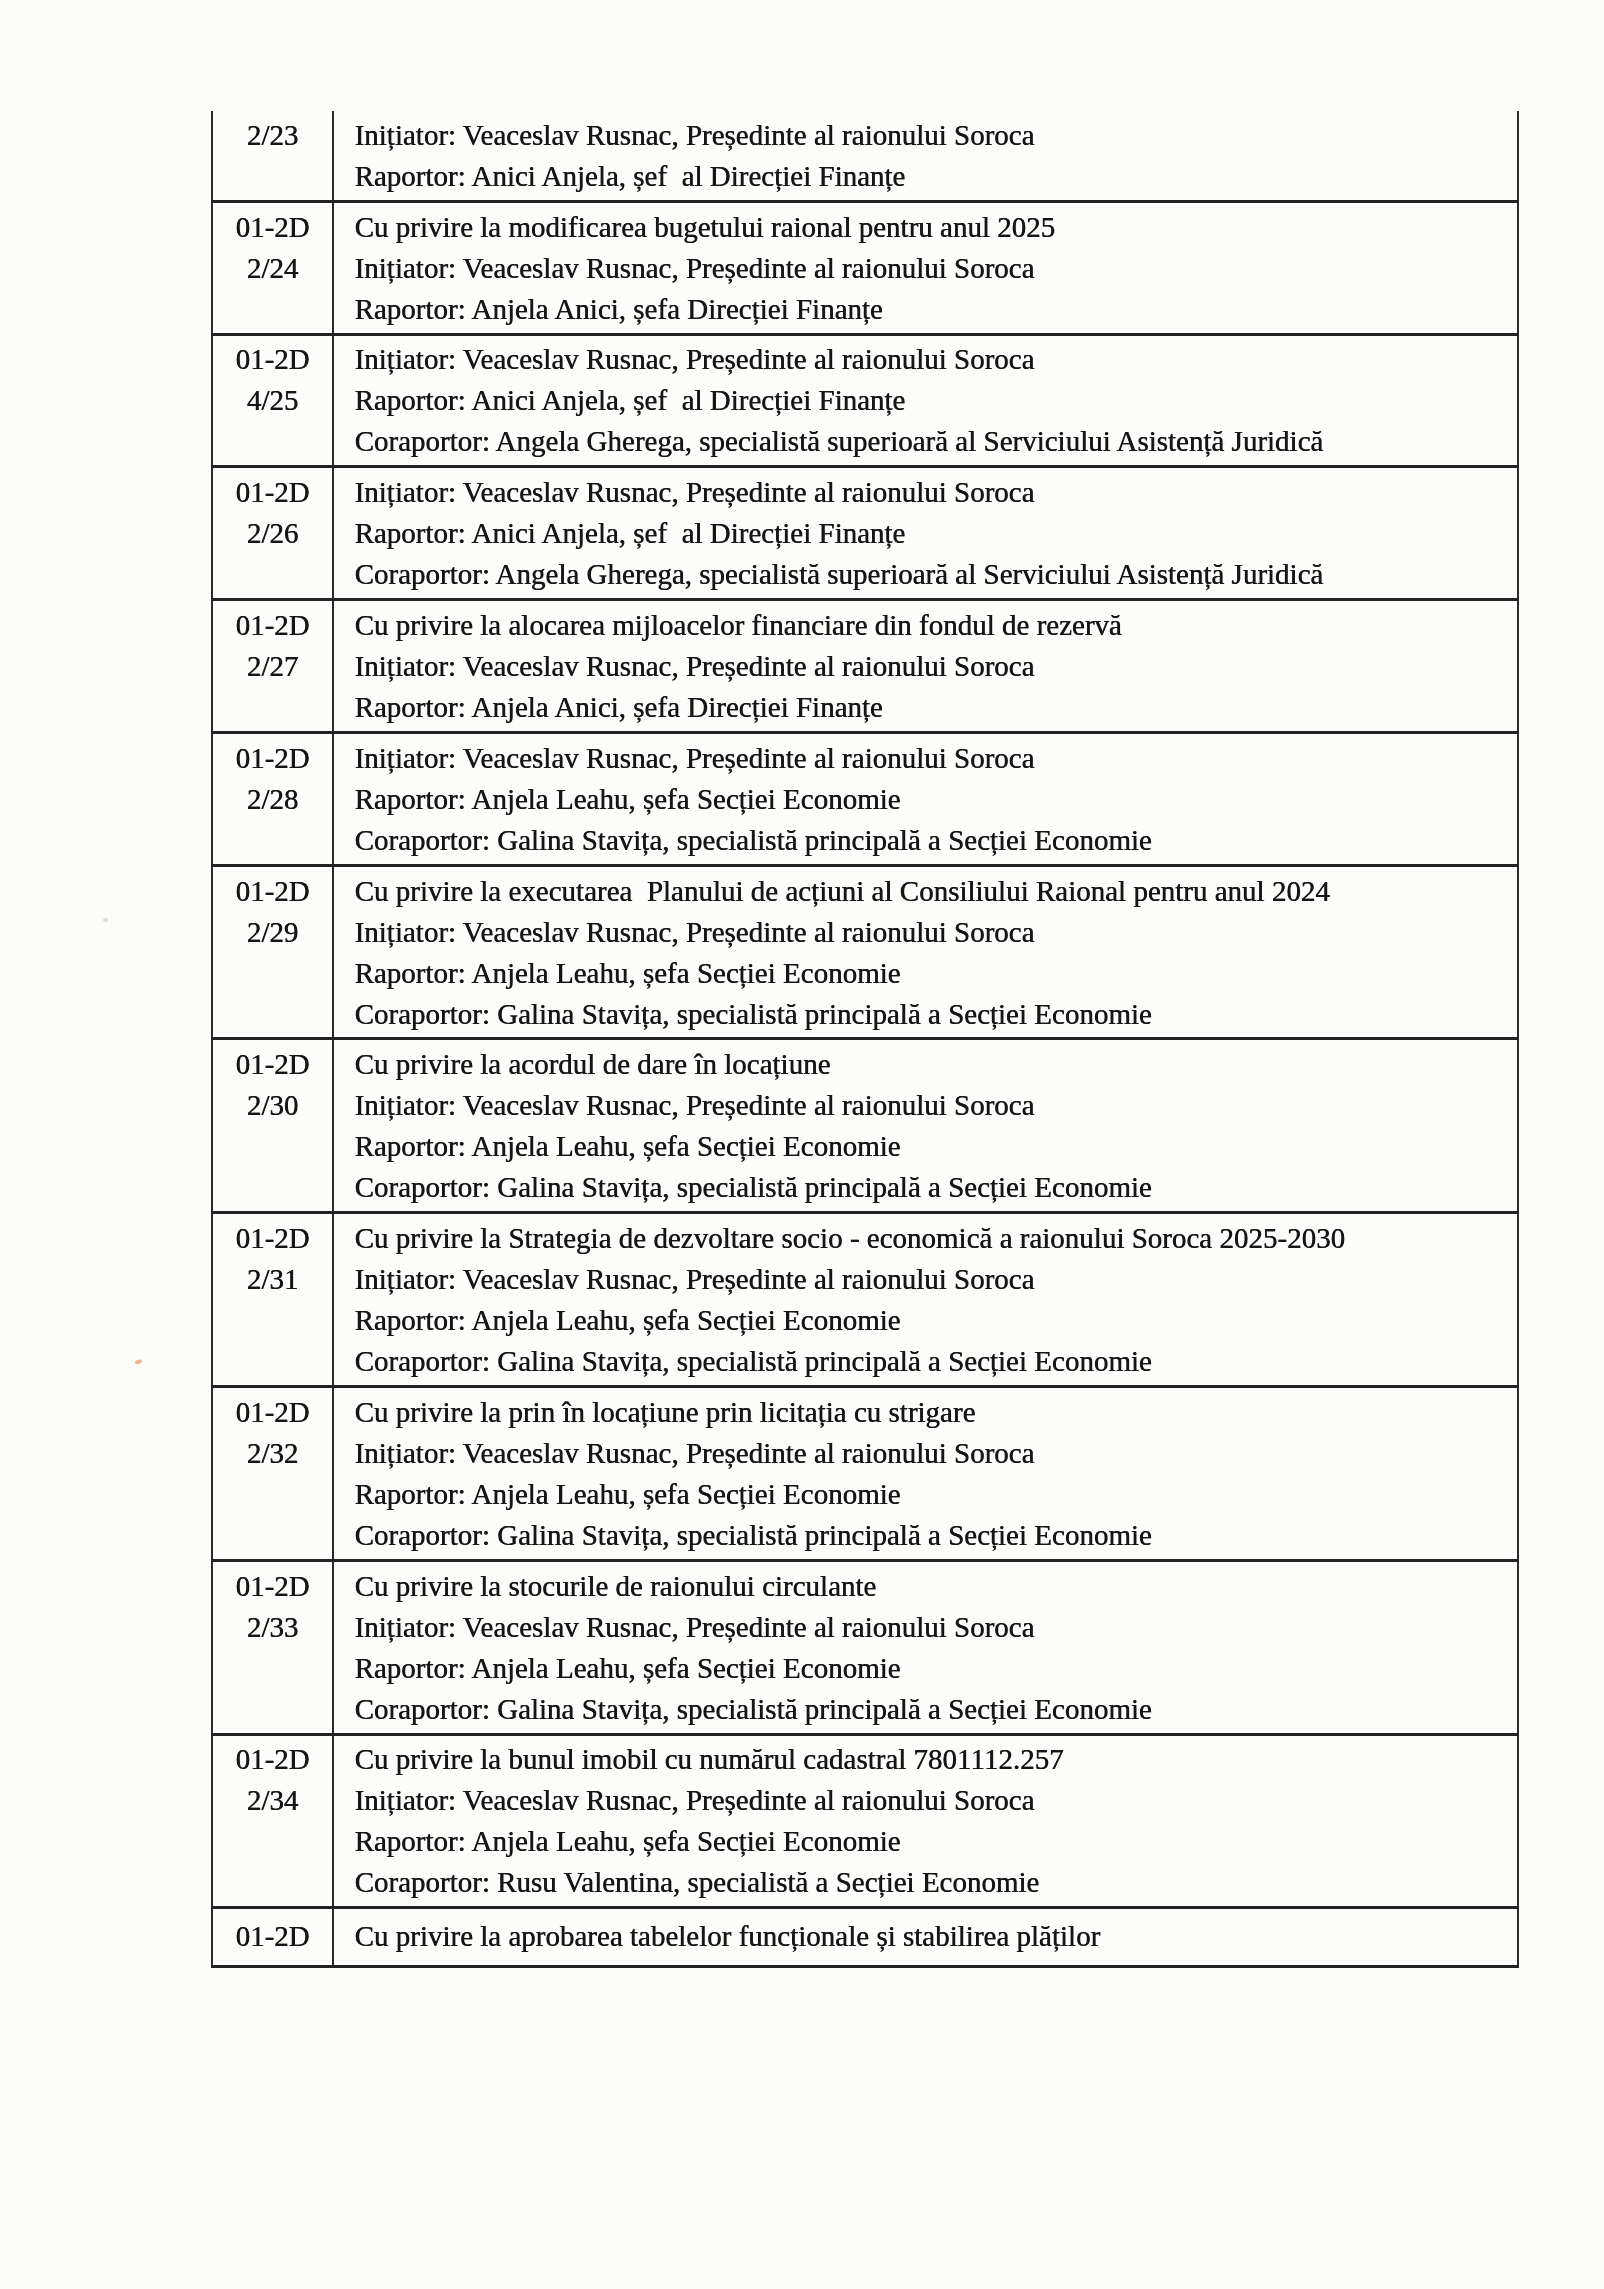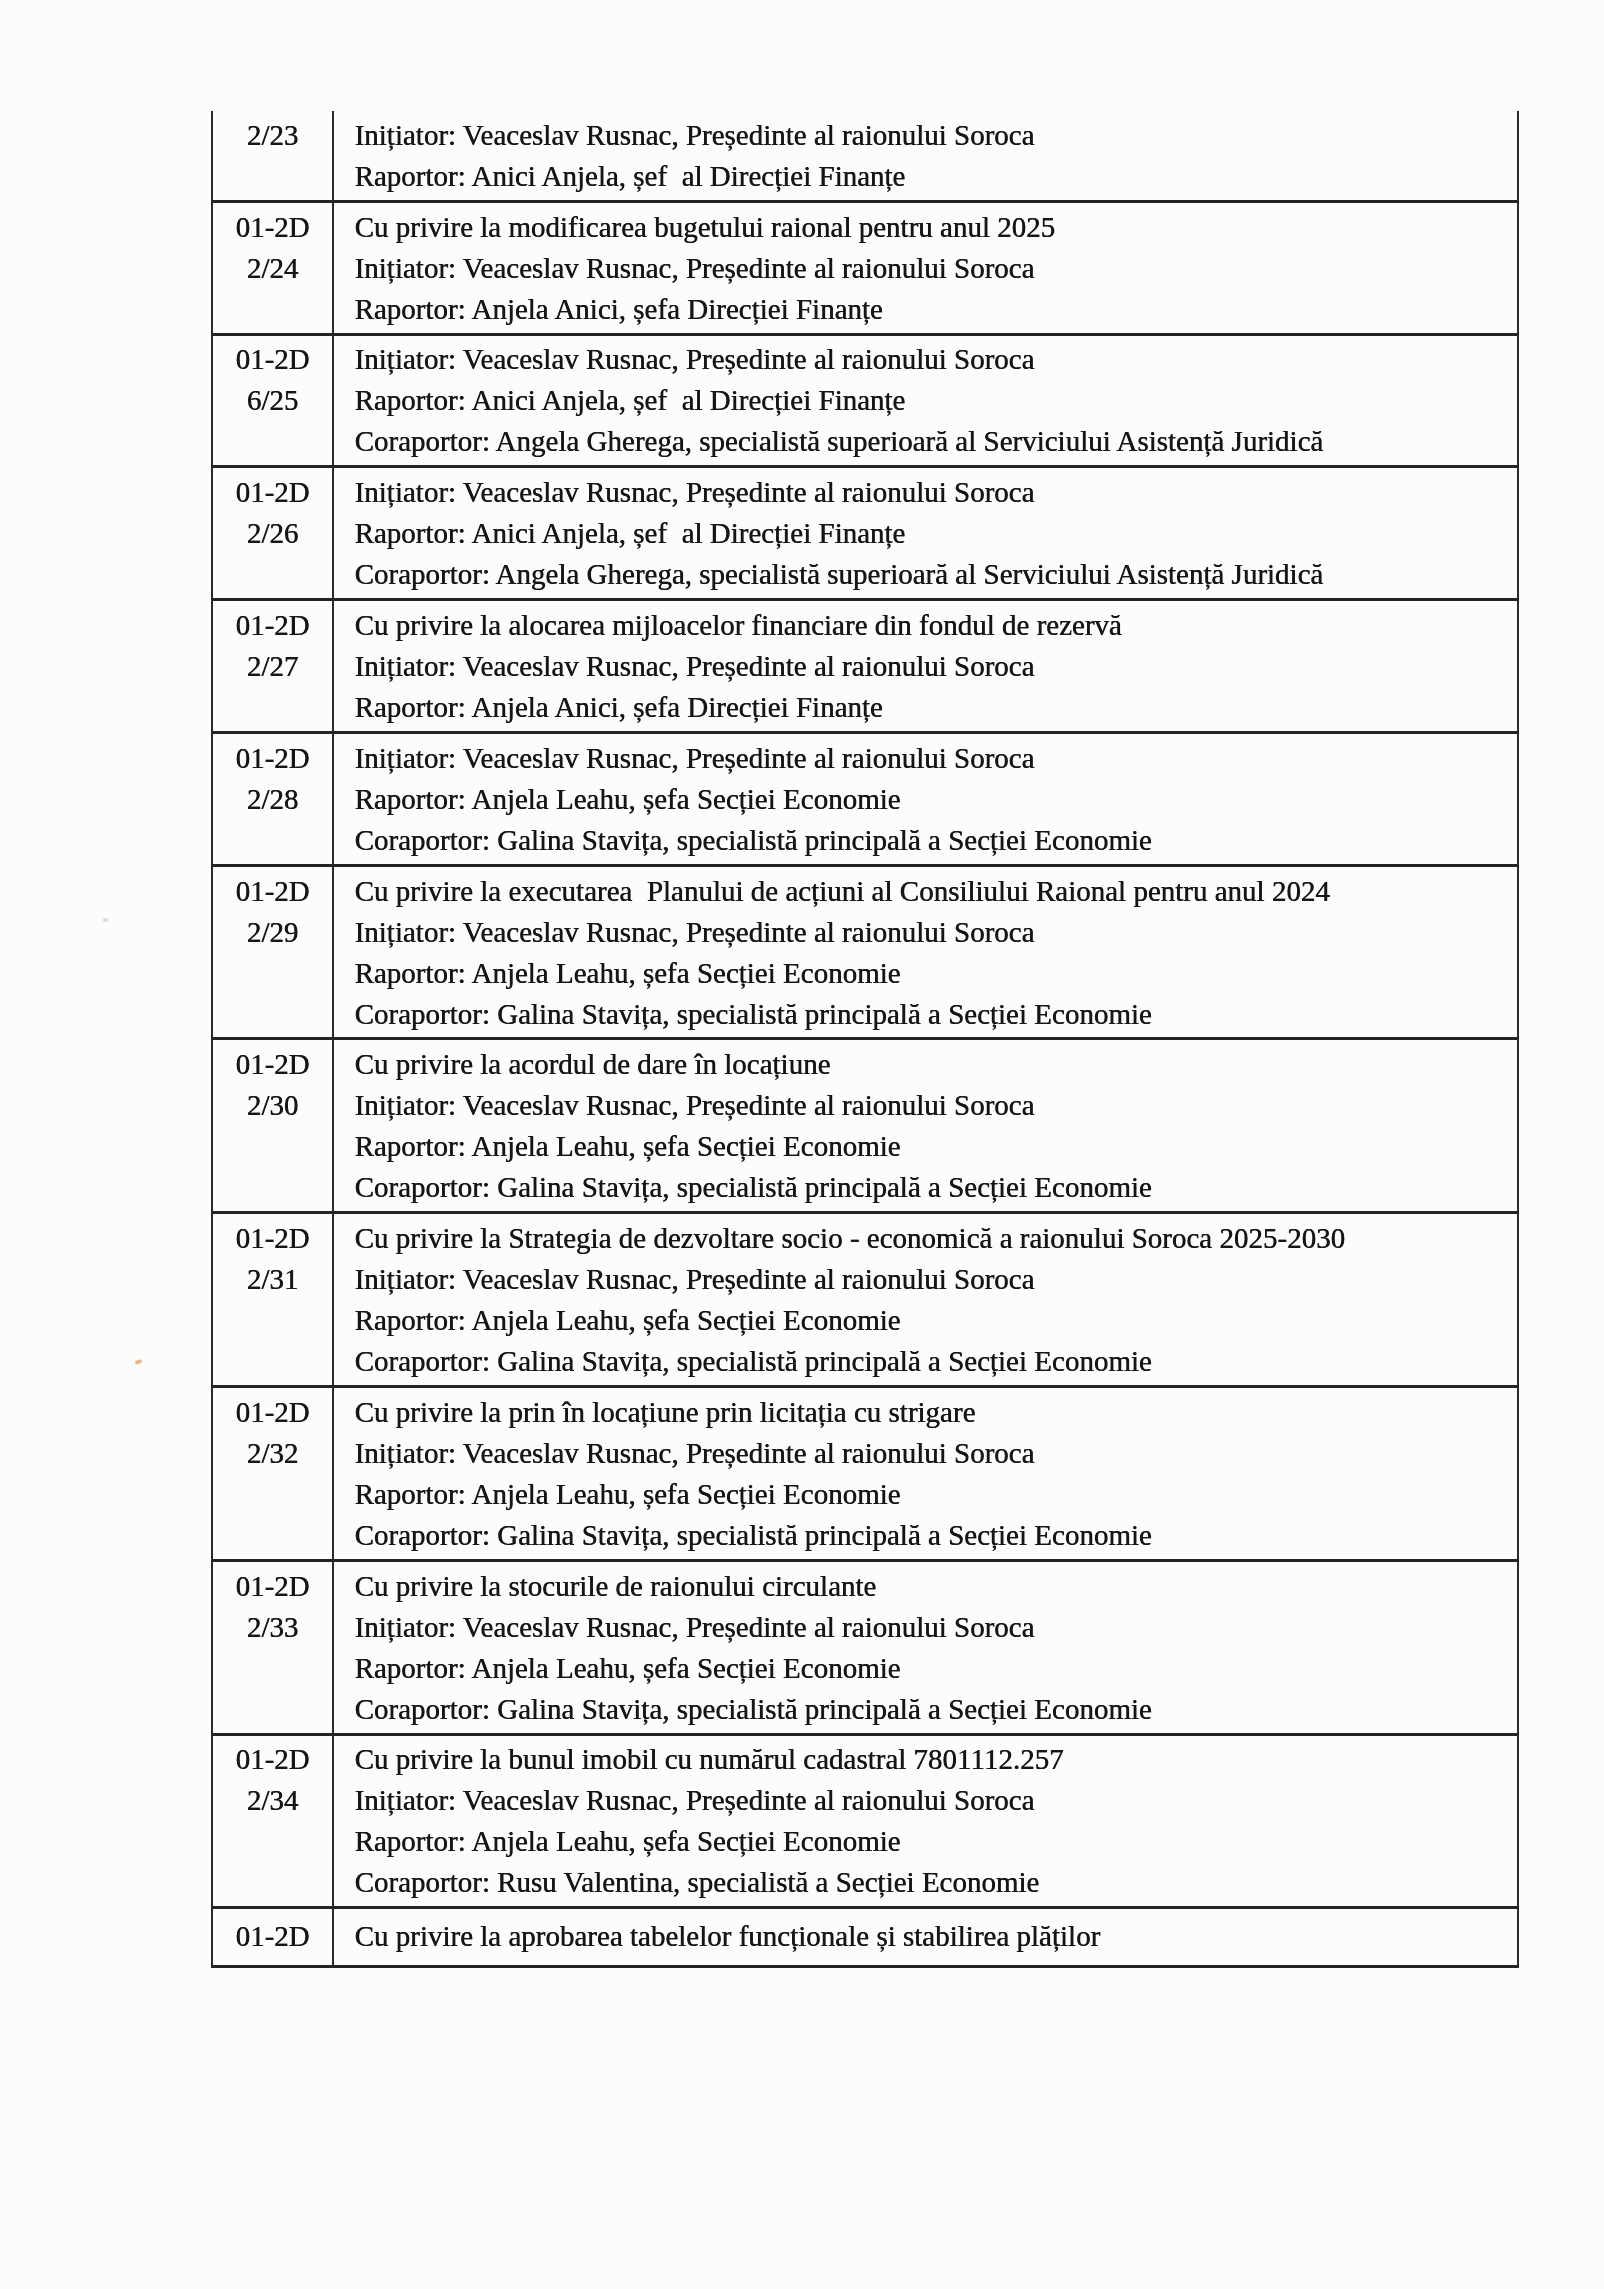--- a/index.html
+++ b/index.html
@@ -101,21 +101,21 @@
       </div>
       <div class="cell-right">
         <p class="content-line">Cu privire la modificarea bugetului raional pentru anul 2025</p>
         <p class="content-line">Inițiator: Veaceslav Rusnac, Președinte al raionului Soroca</p>
         <p class="content-line">Raportor: Anjela Anici, șefa Direcției Finanțe</p>
       </div>
     </div>
     <div class="row">
       <div class="cell-left">
         <div class="code-line">01-2D</div>
-        <div class="code-line">6/25</div>
+        <div class="code-line">4/25</div>
       </div>
       <div class="cell-right">
         <p class="content-line">Inițiator: Veaceslav Rusnac, Președinte al raionului Soroca</p>
         <p class="content-line">Raportor: Anici Anjela, șef  al Direcției Finanțe</p>
         <p class="content-line">Coraportor: Angela Gherega, specialistă superioară al Serviciului Asistență Juridică</p>
       </div>
     </div>
     <div class="row">
       <div class="cell-left">
         <div class="code-line">01-2D</div>

